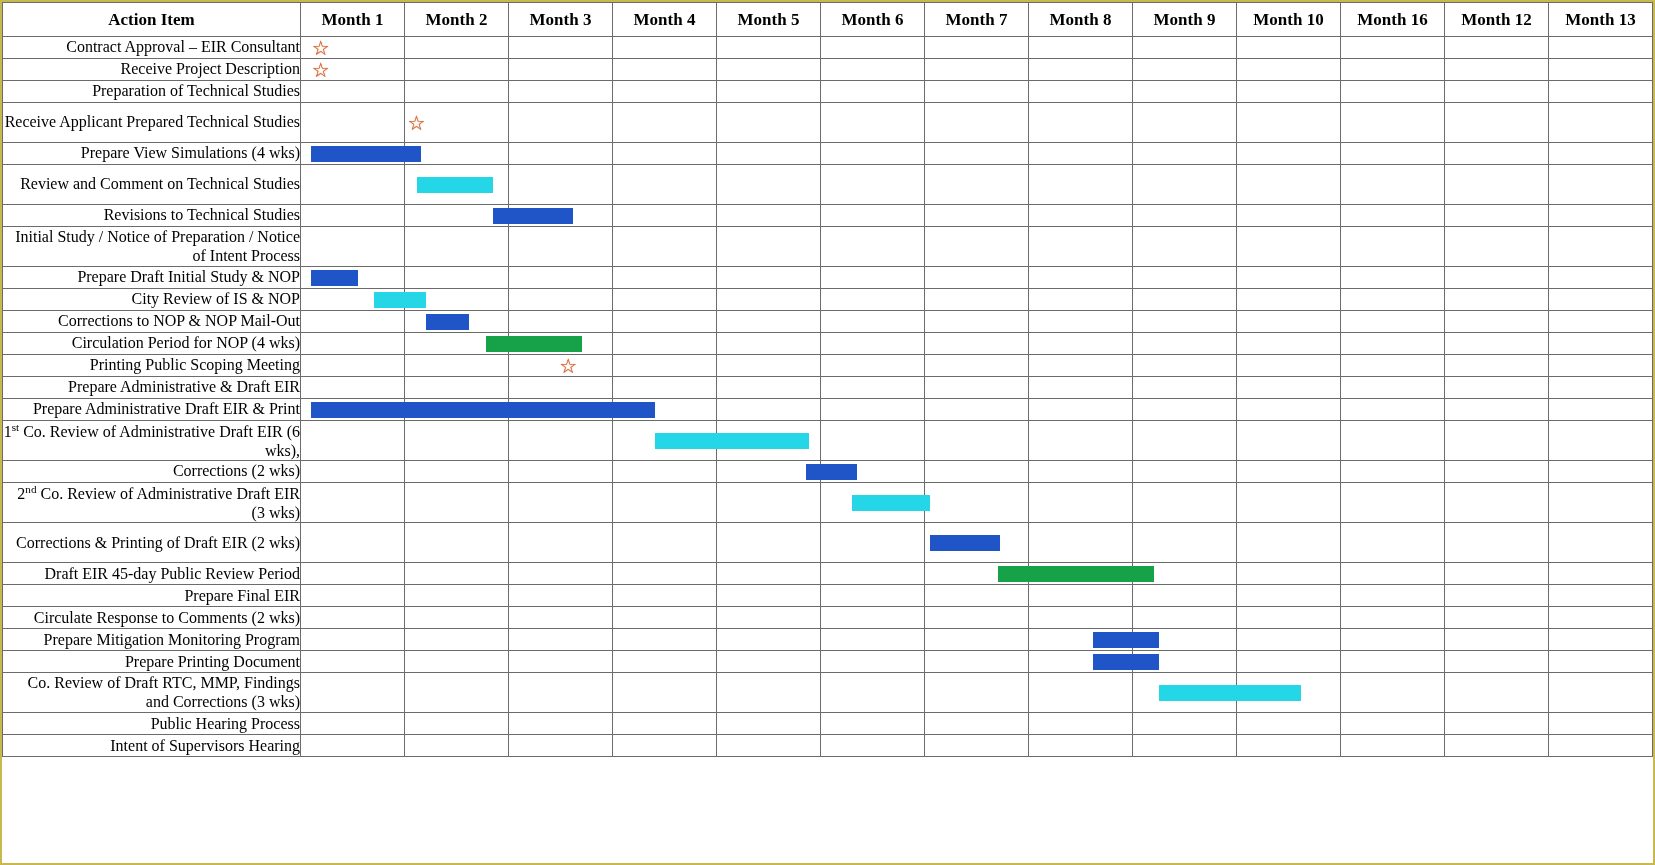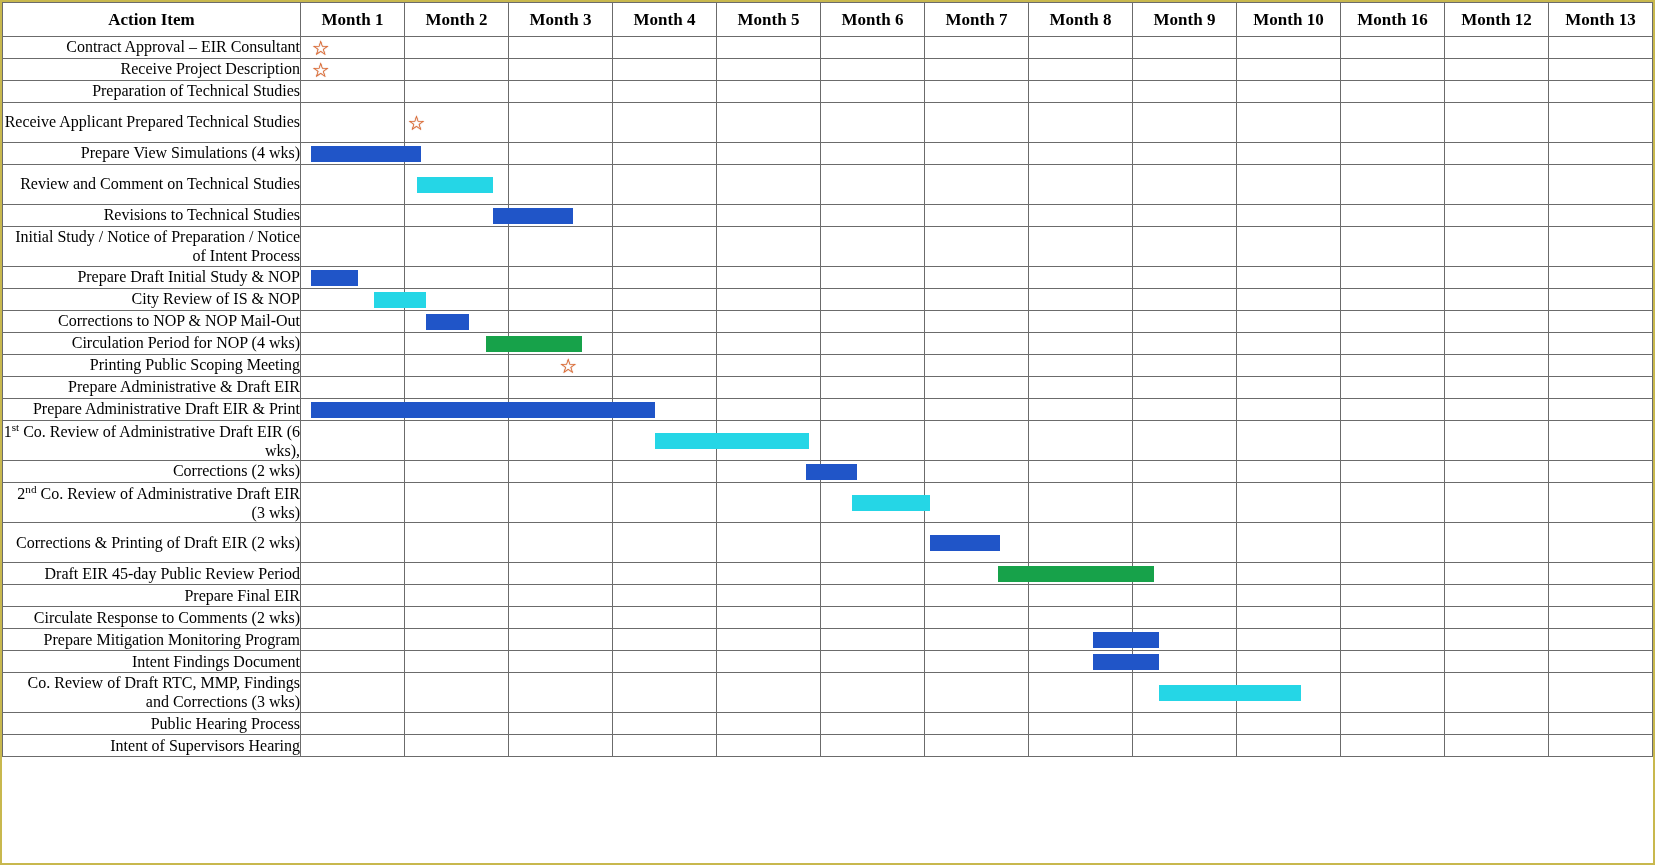--- a/index.html
+++ b/index.html
@@ -538,21 +538,21 @@
               <div class="bar blue" style="left: 64.48px; width: 65.52px;"></div>
             </div>
           </td>
           <td></td>
           <td></td>
           <td></td>
           <td></td>
           <td></td>
         </tr>
         <tr class="row-single">
-          <td class="label-cell">Intent Findings Document</td>
+          <td class="label-cell">Prepare Printing Document</td>
           <td></td>
           <td></td>
           <td></td>
           <td></td>
           <td></td>
           <td></td>
           <td></td>
           <td>
             <div class="bar-wrap">
               <div class="bar blue" style="left: 64.48px; width: 65.52px;"></div>

